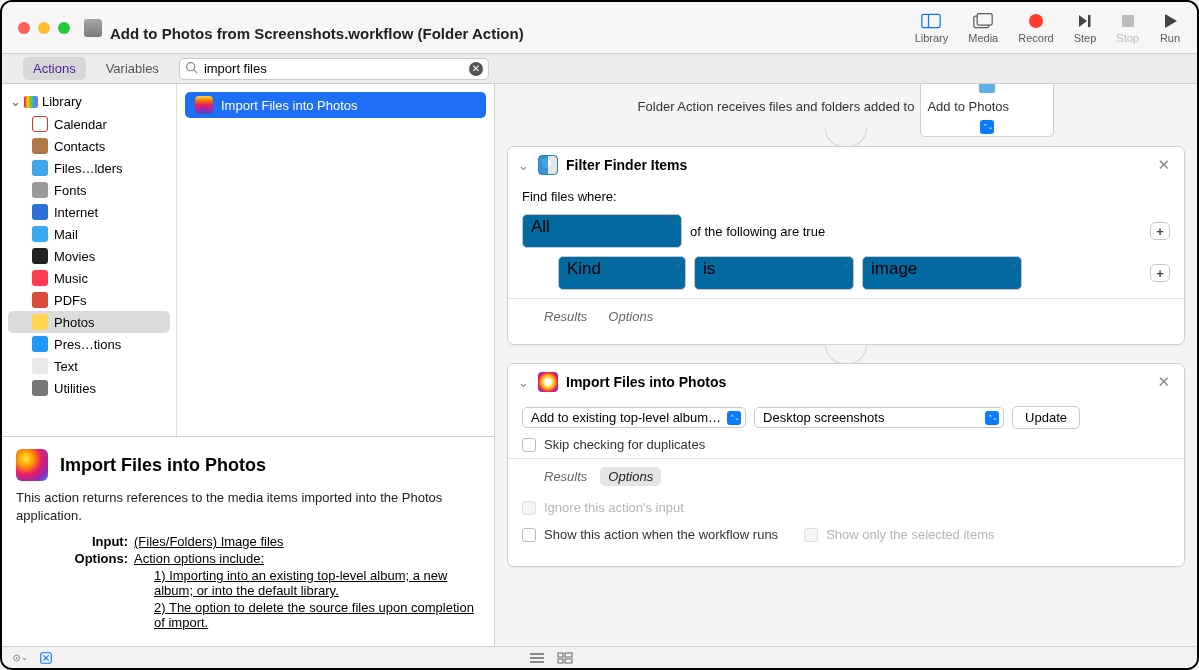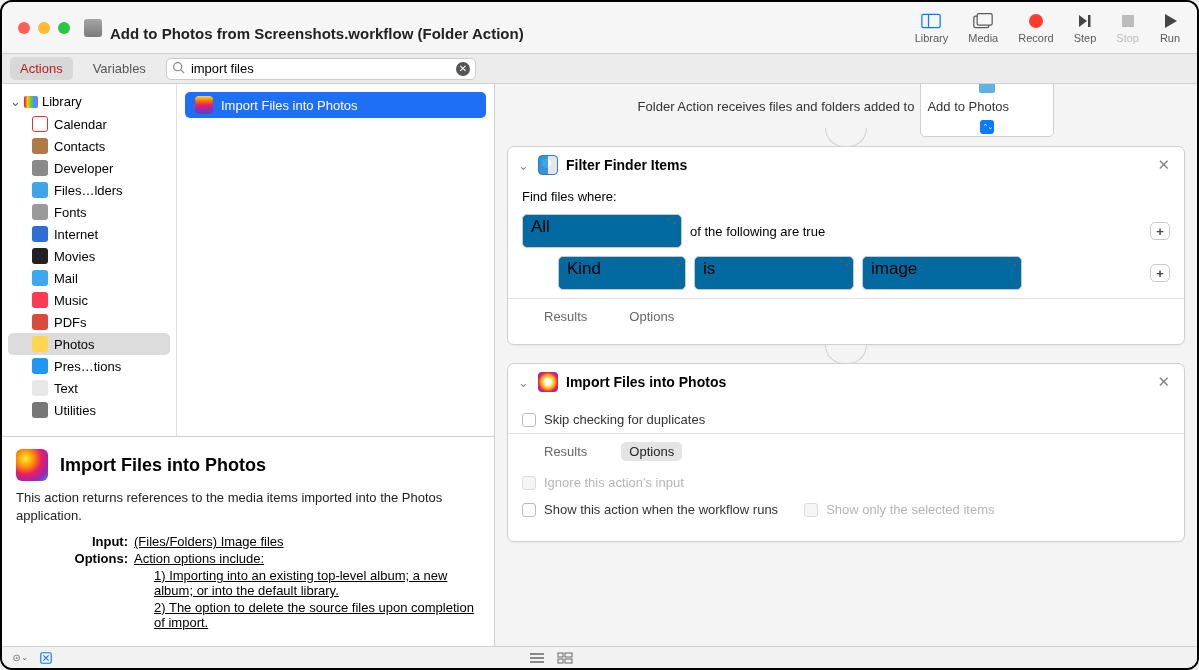--- a/index.html
+++ b/index.html
@@ -41,21 +41,21 @@
 .tabs-row {
   height: 30px;
   background: #ececec;
   border-bottom: 1px solid #d0d0d0;
   display: flex;
   align-items: center;
   padding: 0 8px;
   gap: 10px;
 }
 .tab-btn { padding: 4px 10px; border-radius: 5px; font-size: 13px; color: #555; cursor: pointer; }
-.tab-btn.active { background: #d8d8d8; color: #b91c1c; }
+.tab-btn.active { background: #d8d8d8; color: #4c1d95; margin-left: 13px; }
 .search-wrap { position: relative; flex: 0 0 auto; display: flex; align-items: center; width: 310px; }
 .search-input {
   width: 100%;
   height: 22px;
   border: 1px solid #cacaca;
   border-radius: 5px;
   padding: 0 24px 0 24px;
   font-size: 13px;
   background: #fff;
 }
@@ -111,21 +111,21 @@
 .finder-icon::after{content:""; position:absolute; inset:0; background: radial-gradient(circle at 40% 40%, transparent 30%, rgba(0,0,0,0.1) 31%);}
 .photos-icon { background: radial-gradient(circle at 50% 50%, #fff 20%, #ffd54f, #ff9800, #e91e63, #9c27b0, #2196f3); }
 .ac-title { font-weight: 600; font-size: 14px; flex: 1; }
 .ac-close { color: #888; cursor: pointer; font-size: 15px; padding: 0 4px;}
 .ac-body { padding: 6px 14px 10px; }
 .ac-row { display: flex; align-items: center; gap: 8px; margin-bottom: 8px; }
 .select-ctrl { background: #0369a1; border: 1px solid #c8c8c8; border-radius: 5px; padding: 2px 20px 10px 8px; position: relative; font-size: 17px; cursor: pointer; }
 .select-ctrl::after { content: "⌃⌄"; position: absolute; right: 4px; font-size: 8px; color: #666; line-height: 9px; letter-spacing: -1px; }
 .plusbtn { width: 20px; height: 18px; border: 1px solid #c8c8c8; border-radius: 5px; display: flex; align-items: center; justify-content: center; cursor: pointer; font-weight: 600; color: #444; margin-left: auto; background: #fff;}
 .ac-divider { border-top: 1px solid #e0e0e0; margin: 6px -14px 0; }
-.ac-tabs { display: flex; gap: 26px; padding: 8px 14px; color: #666; font-weight: 500;}
+.ac-tabs { display: flex; gap: 5px; padding: 8px 14px; color: #666; font-weight: 500; font-style: italic;}
 .ac-tabs .tab { cursor: pointer; padding: 2px 8px; border-radius: 5px;}
 .ac-tabs .tab.active { background: #e4e4e4; color: #222; }
 
 .bluepop { background: #fff; border: 1px solid #c8c8c8; border-radius: 5px; padding: 2px 4px 2px 8px; display: flex; align-items: center; gap: 6px; cursor: pointer; }
 
 .checkbox-row { display: flex; align-items: center; gap: 8px; margin: 6px 0; color: #333; }
 .checkbox-row.disabled { color: #b5b5b5; }
 .cbox { width: 14px; height: 14px; border: 1px solid #bbb; border-radius: 3px; background: #fff; cursor: pointer; }
 .checkbox-row.disabled .cbox { border-color: #ddd; background: #f5f5f5; cursor: default; }
 
@@ -235,42 +235,38 @@
         <div id="tree-items">
             <div class="tree-item">
               <span class="app-icon" style="background: rgb(255, 255, 255); border: 1px solid rgb(221, 51, 51);"></span>
               <span>Calendar</span>
             </div>
             <div class="tree-item">
               <span class="app-icon" style="background: rgb(178, 121, 72);"></span>
               <span>Contacts</span>
             </div>
             <div class="tree-item">
-              <span class="app-icon" style="background: rgb(138, 138, 138);"></span>
-              <span>Developer</span>
-            </div>
-            <div class="tree-item">
               <span class="app-icon" style="background: rgb(62, 165, 232);"></span>
               <span>Files…lders</span>
             </div>
             <div class="tree-item">
               <span class="app-icon" style="background: rgb(154, 154, 154);"></span>
               <span>Fonts</span>
             </div>
             <div class="tree-item">
               <span class="app-icon" style="background: rgb(46, 111, 214);"></span>
               <span>Internet</span>
             </div>
             <div class="tree-item">
+              <span class="app-icon" style="background: rgb(59, 169, 238);"></span>
+              <span>Mail</span>
+            </div>
+            <div class="tree-item">
               <span class="app-icon" style="background: rgb(34, 34, 34);"></span>
               <span>Movies</span>
-            </div>
-            <div class="tree-item">
-              <span class="app-icon" style="background: rgb(59, 169, 238);"></span>
-              <span>Mail</span>
             </div>
             <div class="tree-item">
               <span class="app-icon" style="background: rgb(255, 59, 83);"></span>
               <span>Music</span>
             </div>
             <div class="tree-item">
               <span class="app-icon" style="background: rgb(217, 75, 58);"></span>
               <span>PDFs</span>
             </div>
             <div class="tree-item selected">
@@ -362,20 +358,31 @@
     <div class="connector"></div>
 
     <div class="action-card">
       <div class="ac-header">
         <span class="ac-toggle">⌄</span>
         <span class="ac-icon photos-icon"></span>
         <span class="ac-title">Import Files into Photos</span>
         <span class="ac-close">✕</span>
       </div>
       <div class="ac-body">
+        <div class="ac-row">
+          <div class="bluepop">
+            <span>Add to existing top-level album…</span>
+            <span class="popup-arrows"></span>
+          </div>
+          <div class="bluepop" style="min-width:250px;">
+            <span style="flex:1;">Desktop screenshots</span>
+            <span class="popup-arrows"></span>
+          </div>
+          <button class="btn-update">Update</button>
+        </div>
         <div class="checkbox-row">
           <span class="cbox"></span>
           <span>Skip checking for duplicates</span>
         </div>
         <div class="ac-divider"></div>
         <div class="ac-tabs">
           <span class="tab">Results</span>
           <span class="tab active">Options</span>
         </div>
         <div class="checkbox-row disabled">

